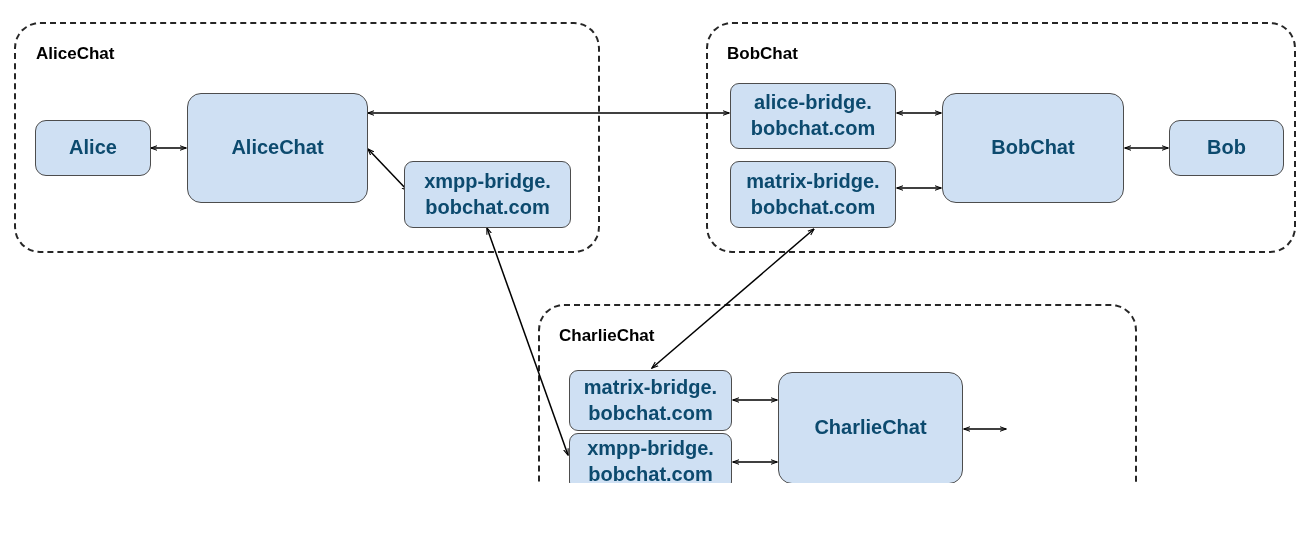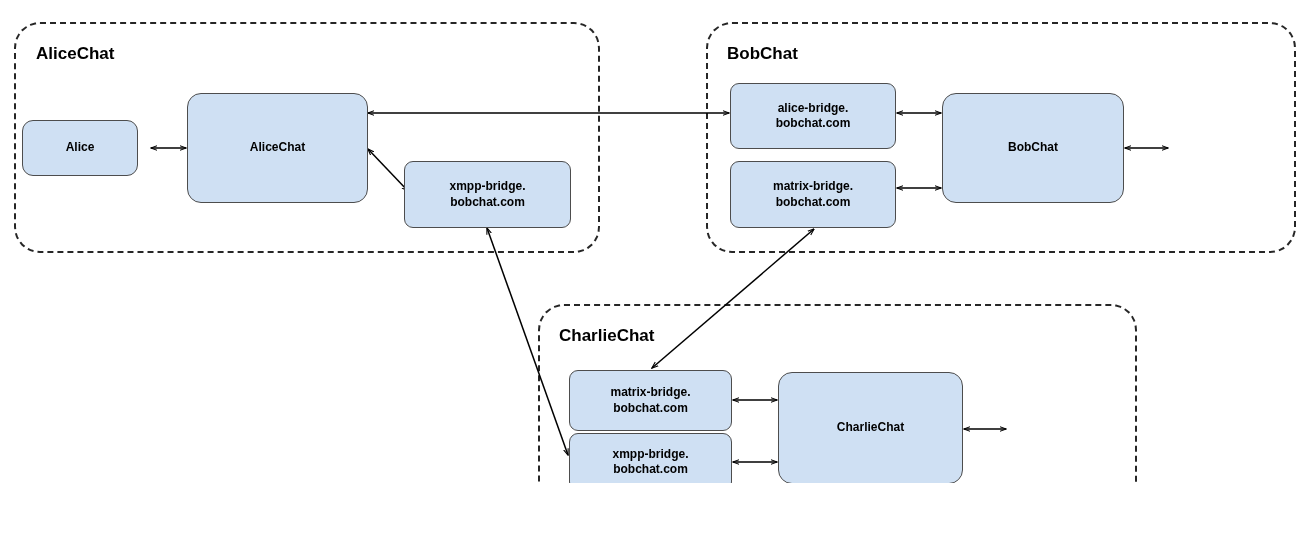--- a/index.html
+++ b/index.html
@@ -34,23 +34,23 @@
   .node {
     position: absolute;
     box-sizing: border-box;
     background: #cfe0f3;
     border: 1.4px solid #4d4d4d;
     border-radius: 11px;
     display: flex;
     align-items: center;
     justify-content: center;
     text-align: center;
-    font-size: 12px;
+    font-size: 20px;
     font-weight: bold;
-    color: #000000;
+    color: #0c4a6e;
     line-height: 1.28;
     padding: 2px 6px;
   }
   .node.small-radius { border-radius: 9px; }
   .node .lbl { display: block; }
   svg.edges {
     position: absolute;
     left: 0;
     top: 0;
     width: 1310px;
@@ -101,21 +101,21 @@
 
     <line x1="814" y1="229" x2="652" y2="368" marker-start="url(#arrow)" marker-end="url(#arrow)"></line>
 
     <line x1="733" y1="400" x2="777" y2="400" marker-start="url(#arrow)" marker-end="url(#arrow)"></line>
 
     <line x1="733" y1="462" x2="777" y2="462" marker-start="url(#arrow)" marker-end="url(#arrow)"></line>
 
     <line x1="964" y1="429" x2="1006" y2="429" marker-start="url(#arrow)" marker-end="url(#arrow)"></line>
   </svg>
 
-  <div class="node" style="left:22px; top:120px; width:116px; height:56px;">
+  <div class="node" style="left:35px; top:120px; width:116px; height:56px;">
     <span class="lbl">Alice</span>
   </div>
 
   <div class="node" style="left:187px; top:93px; width:181px; height:110px; border-radius:14px;">
     <span class="lbl">AliceChat</span>
   </div>
 
   <div class="node small-radius" style="left:404px; top:161px; width:167px; height:67px; flex-direction:column;">
     <span class="lbl">xmpp-bridge.</span>
     <span class="lbl">bobchat.com</span>
@@ -128,20 +128,23 @@
 
   <div class="node small-radius" style="left:730px; top:161px; width:166px; height:67px; flex-direction:column;">
     <span class="lbl">matrix-bridge.</span>
     <span class="lbl">bobchat.com</span>
   </div>
 
   <div class="node" style="left:942px; top:93px; width:182px; height:110px; border-radius:14px;">
     <span class="lbl">BobChat</span>
   </div>
 
+  <div class="node" style="left:1169px; top:120px; width:115px; height:56px;">
+    <span class="lbl">Bob</span>
+  </div>
 
   <div class="node small-radius" style="left:569px; top:370px; width:163px; height:61px; flex-direction:column;">
     <span class="lbl">matrix-bridge.</span>
     <span class="lbl">bobchat.com</span>
   </div>
 
   <div class="node small-radius" style="left:569px; top:433px; width:163px; height:58px; flex-direction:column;">
     <span class="lbl">xmpp-bridge.</span>
     <span class="lbl">bobchat.com</span>
   </div>

